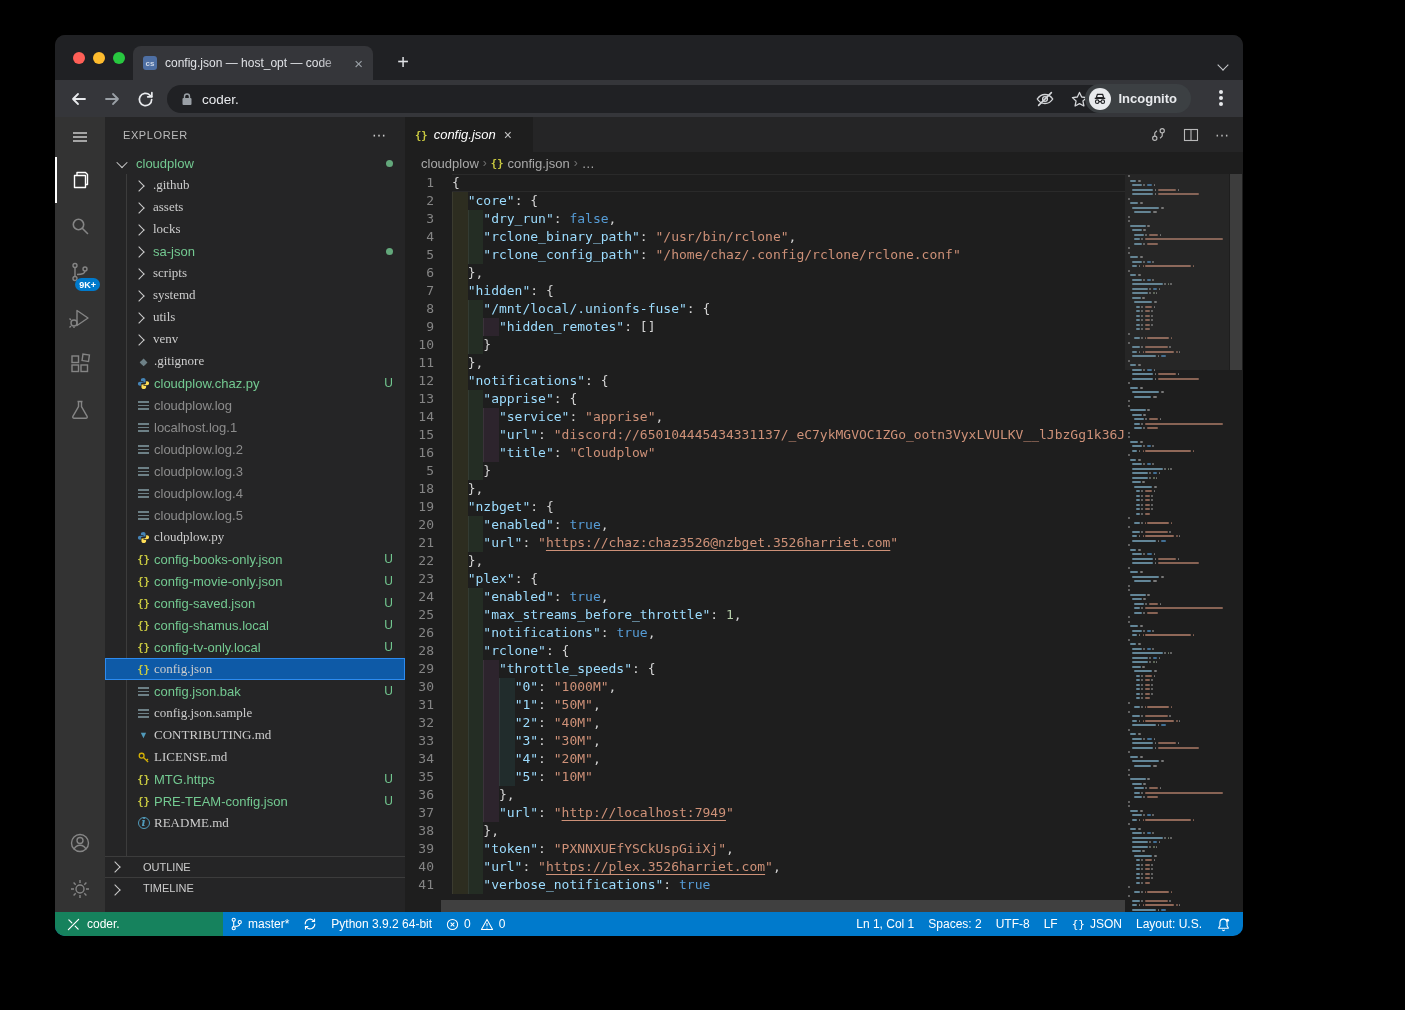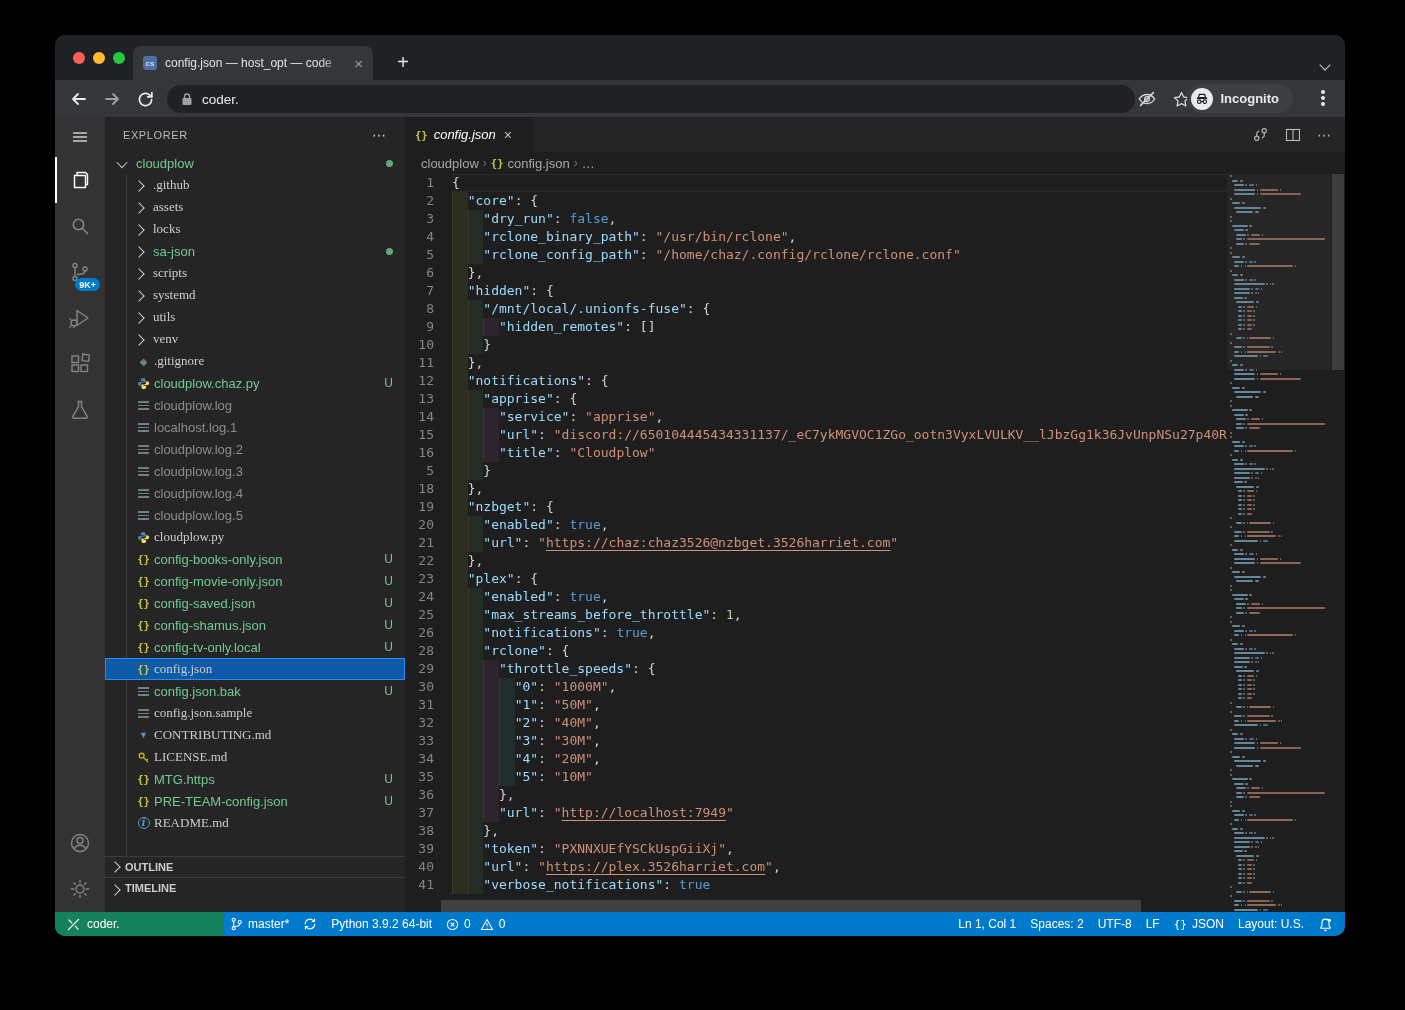--- a/index.html
+++ b/index.html
@@ -1,19 +1,19 @@
 <!DOCTYPE html>
 <html><head>
 <meta charset="utf-8">
 <style>
   * { margin:0; padding:0; box-sizing:border-box; }
   html,body { width:1405px; height:1010px; background:#000; overflow:hidden;
     font-family:"Liberation Sans", sans-serif; -webkit-font-smoothing:antialiased; }
   .stage { position:relative; width:1405px; height:1010px; background:#000; }
-  .window { position:absolute; left:55px; top:35px; width:1290px; height:901px;
+  .window { position:absolute; left:55px; top:35px; width:1188px; height:901px;
     border-radius:10px; overflow:hidden; background:#1e1e1e; box-shadow:0 18px 50px rgba(0,0,0,.7); }
 
   
   .tabstrip { position:relative; height:45px; background:#202124; }
   .tl { position:absolute; top:17px; width:12px; height:12px; border-radius:50%; }
   .tl.r{ left:18px; background:#ff5f57; } .tl.y{ left:38px; background:#febc2e; } .tl.g{ left:58px; background:#28c840; }
   .btab { position:absolute; left:78px; top:11px; width:240px; height:34px; background:#35363a;
     border-radius:8px 8px 0 0; display:flex; align-items:center; padding:0 8px 0 10px; }
   .favicon { width:14px; height:14px; border-radius:3px; background:#4e6fa3; flex:0 0 auto;
     display:flex; align-items:center; justify-content:center; color:#cfd8e6; font-size:8px; font-weight:bold; }
@@ -65,22 +65,22 @@
   .tree-row.sel { background:#0e5aa7; box-shadow:inset 0 0 0 1px #2c8bf0; }
   .c-untracked { color:#73c991; } .c-ignored { color:#8c8c8c; } .c-normal { color:#cccccc;font-family:Liberation Serif, serif; }
   .badge-u { margin-left:auto; color:#73c991; font-size:12px; }
   .badge-dot { margin-left:auto; width:7px; height:7px; border-radius:50%; background:#73c991; opacity:.8; }
   .fi-json { color:#cbcb41; font-family:"DejaVu Sans Mono",monospace; font-size:10.5px; font-weight:bold; }
   .fi-lines { width:11px; height:9px; background:repeating-linear-gradient(#6d8086 0 1.6px, transparent 1.6px 3.6px); }
   .fi-md { color:#519aba; font-size:9px; }
   .fi-git { color:#6d8086; font-size:10px; }
   .fi-info { color:#519aba; font-size:11px; font-family:"DejaVu Serif",serif; font-style:italic; font-weight:bold;
     border:1px solid #519aba; border-radius:50%; width:12px; height:12px; line-height:10px; text-align:center; display:inline-block; }
-  .sb-bottom { height:21px; border-top:1px solid #3c3c3c; display:flex; align-items:center; gap:6px; padding:0 6px;
-    font-size:11px; font-weight:bold; color:#cccccc; }
+  .sb-bottom { height:21px; border-top:1px solid #3c3c3c; display:flex; align-items:center; gap:24px; padding:0 6px;
+    font-size:11px; font-weight:normal; color:#cccccc; }
   .sb-bottom.last { flex:1; border-top:1px solid #3c3c3c; align-items:flex-start; padding-top:4px; }
 
   .editor { flex:1; min-width:0; display:flex; flex-direction:column; background:#1e1e1e; }
   .edtabs { height:35px; background:#252526; display:flex; align-items:stretch; }
   .edtab { width:128px; background:#1e1e1e; display:flex; align-items:center; gap:6px; padding:0 10px; }
   .edtab .tlabel { color:#ffffff; font-style:italic; font-size:13px; }
   .edtab .tclose { color:#c5c5c5; font-size:14px; margin-left:2px; }
   .edactions { margin-left:auto; display:flex; align-items:center; gap:16px; padding-right:14px; }
   .crumbs { height:22px; display:flex; align-items:center; gap:4px; padding:0 16px; font-size:13px; color:#a9a9a9; }
   .crumbs .sep { color:#6e6e6e; font-size:12px; }
@@ -356,21 +356,21 @@
                 <span class="lbl c-untracked">config-movie-only.json</span>
                 <span class="badge-u">U</span>
               </div>
               <div class="tree-row">
                 <span class="fi fi-json">{}</span>
                 <span class="lbl c-untracked">config-saved.json</span>
                 <span class="badge-u">U</span>
               </div>
               <div class="tree-row">
                 <span class="fi fi-json">{}</span>
-                <span class="lbl c-untracked">config-shamus.json</span>
+                <span class="lbl c-untracked">config-shamus.local</span>
                 <span class="badge-u">U</span>
               </div>
               <div class="tree-row">
                 <span class="fi fi-json">{}</span>
                 <span class="lbl c-untracked">config-tv-only.local</span>
                 <span class="badge-u">U</span>
               </div>
               <div class="tree-row sel">
                 <span class="fi fi-json">{}</span>
                 <span class="lbl c-normal">config.json</span>

